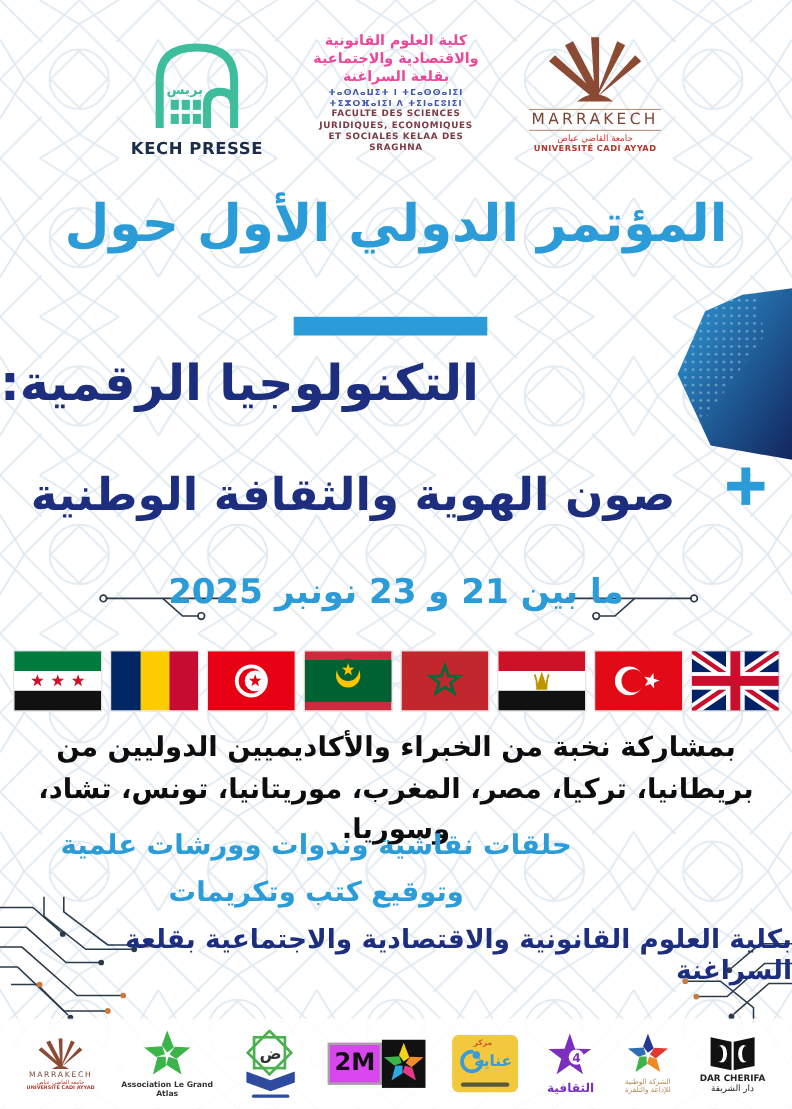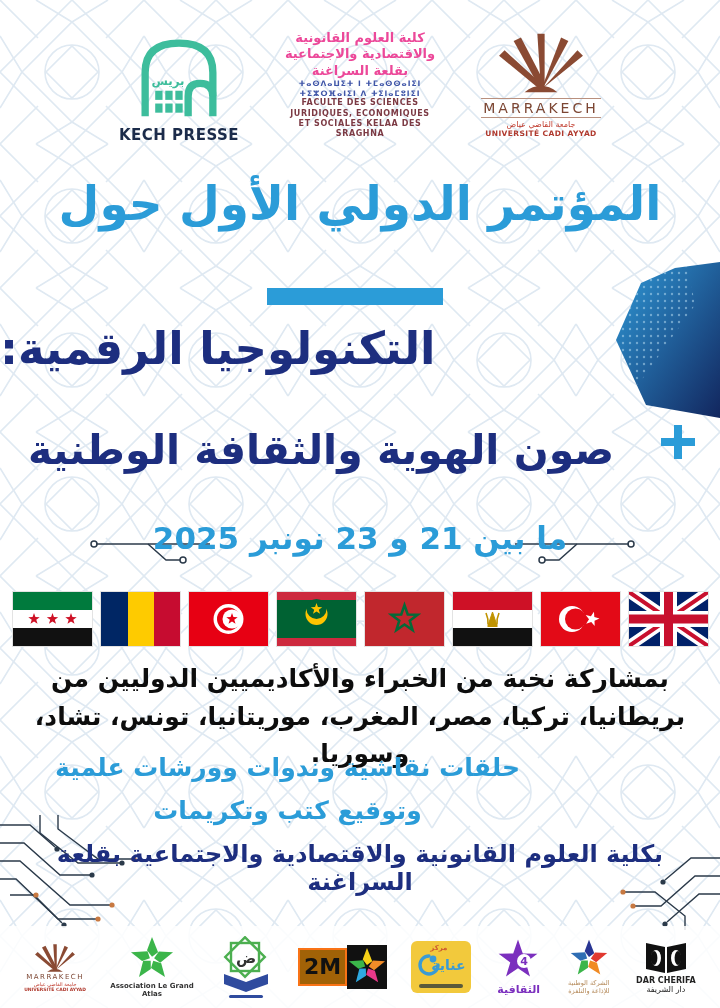--- a/index.html
+++ b/index.html
@@ -37,33 +37,33 @@
   .flags{top:592px;left:0;width:720px;display:flex;justify-content:center;gap:9px;z-index:3;}
   .flag{width:79px;height:54px;box-shadow:0 0 0 1px #e3e3e3;background:#fff;}
   .flag svg{display:block;}
   
   .participants{top:660px;left:0;width:720px;text-align:center;direction:rtl;
     color:#0d0d0d;font-size:25px;font-weight:bold;line-height:1.5;z-index:3;}
   .act1{top:753px;}
   .act2{top:796px;}
   .activity{left:0;width:575px;text-align:center;direction:rtl;color:#2b9cd8;
     font-size:25px;font-weight:bold;z-index:3;}
-  .venue{top:840px;left:0;width:720px;text-align:center;direction:rtl;color:#1d2e7f;
+  .venue{top:840px;left:0;width:720px;direction:rtl;color:#1d2e7f;
     font-size:24px;font-weight:bold;z-index:3;}
   
   .sponsors{bottom:0;left:0;width:720px;height:82px;display:flex;align-items:center;
     justify-content:space-evenly;z-index:3;background:rgba(255,255,255,.85);}
   .sponsor{display:flex;flex-direction:column;align-items:center;justify-content:center;text-align:center;}
   .cap-en{font-size:7px;font-weight:bold;color:#333;line-height:1.15;}
   .cap-serif{font-family:"Liberation Serif", serif;font-size:12px;font-weight:bold;color:#3a2a1a;}
   .cap-ar-small{direction:rtl;font-size:8px;color:#6b4a2f;}
   .cap-snrt{direction:rtl;font-size:6.5px;color:#b58a5a;line-height:1.2;}
   .cap-thaqafia{direction:rtl;font-size:11px;font-weight:bold;color:#7b2fbe;}
   .m2-wrap{display:flex;align-items:center;}
-  .m2-box{border:2px solid #f97316;background:#a16207;color:#111;font-weight:bold;
+  .m2-box{border:2px solid #a3a3a3;background:#d946ef;color:#111;font-weight:bold;
     font-size:22px;padding:6px 4px;line-height:1;}
   .inaya{width:60px;height:52px;background:#f2c93c;border-radius:6px;position:relative;}
   .inaya .top{position:absolute;top:3px;right:24px;font-size:7px;color:#cf5b2e;font-weight:bold;direction:rtl;}
   .inaya .name{position:absolute;top:16px;right:6px;font-size:14px;font-weight:bold;color:#3a9bd5;direction:rtl;}
   .inaya .bar{position:absolute;bottom:5px;left:8px;right:8px;height:4px;background:#5a5a3a;border-radius:2px;}
 </style>
 </head>
 <body>
 
 <div class="poster">

